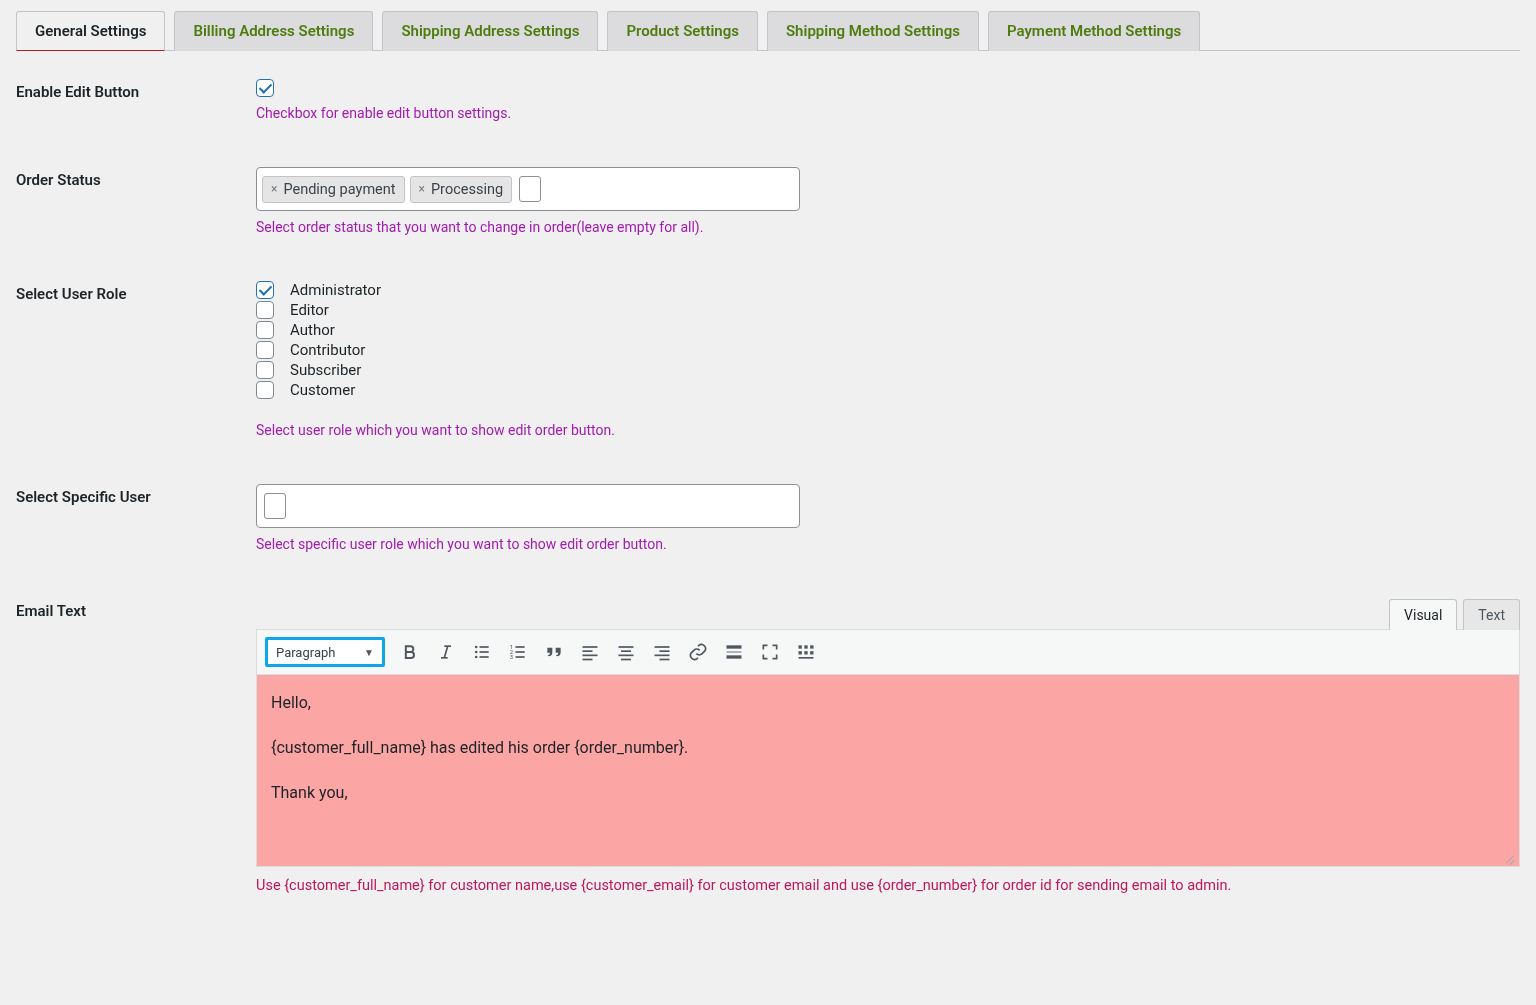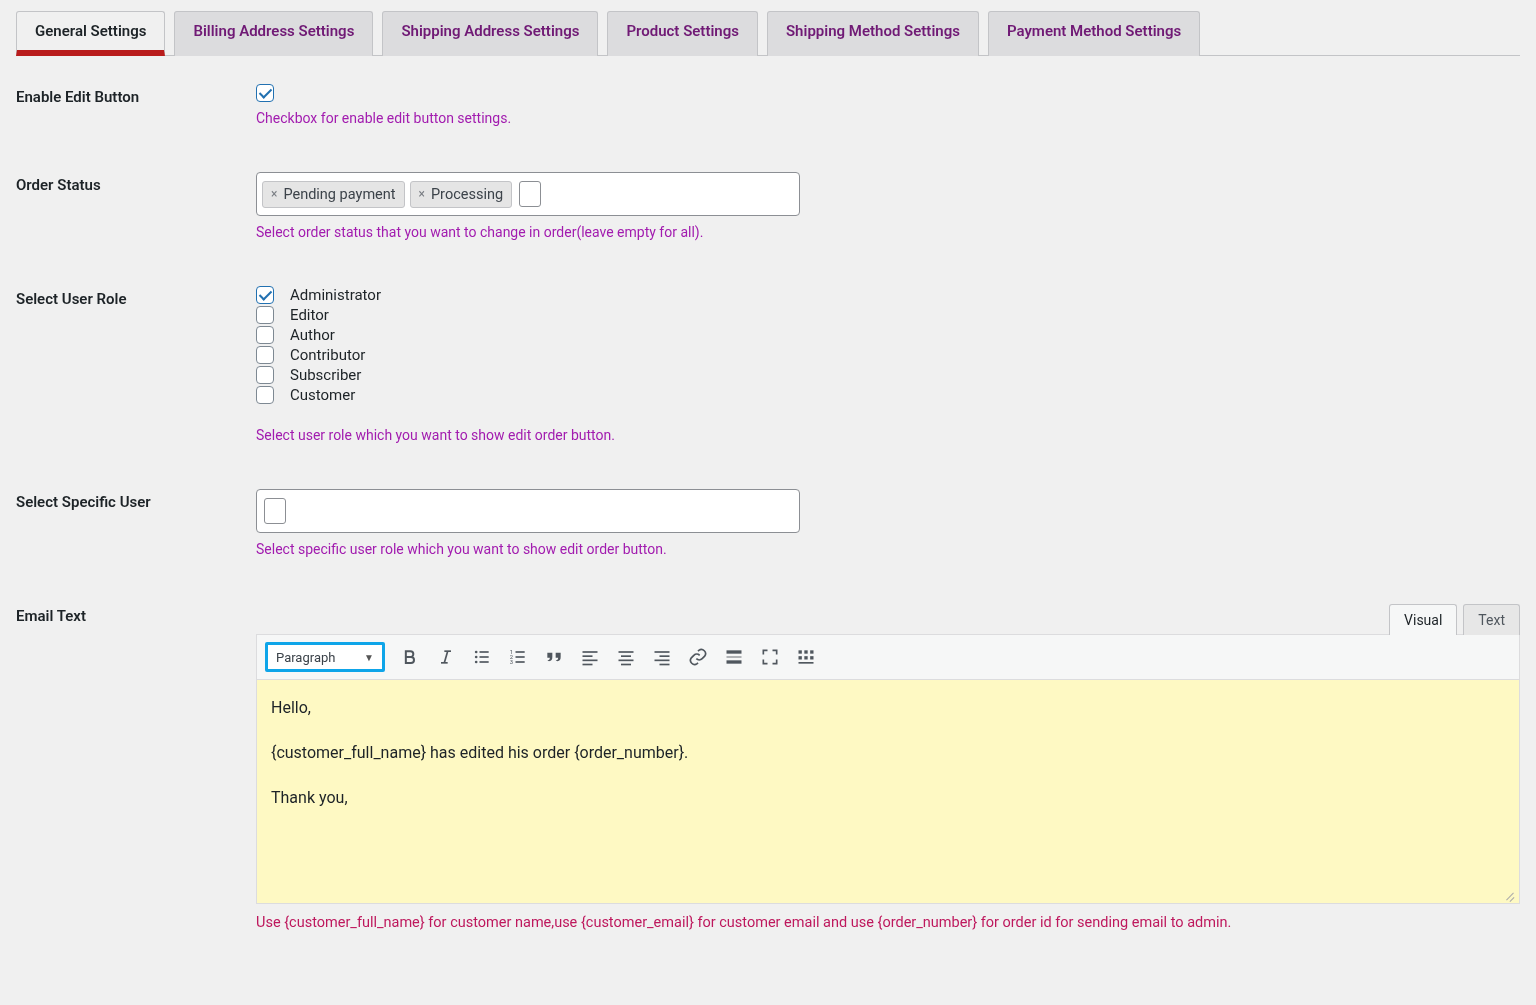--- a/index.html
+++ b/index.html
@@ -16,32 +16,32 @@
     display: flex;
     gap: 9px;
     border-bottom: 1px solid #c3c4c7;
     margin-bottom: 28px;
   }
   .tab {
     padding: 10px 18px;
     background: #dcdcde;
     border: 1px solid #c3c4c7;
     border-bottom: none;
-    color: #701a75;
+    color: #4d7c0f;
     font-weight: 600;
     font-size: 15px;
     cursor: pointer;
     border-radius: 3px 3px 0 0;
     position: relative;
     top: 1px;
   }
   .tab.active {
     background: #f0f0f0;
     color: #1d2327;
-    border-bottom: 6px solid #b91c1c;
+    border-bottom: 1px solid #b91c1c;
   }
 
   
   .form-row {
     display: flex;
     align-items: flex-start;
     margin-bottom: 46px;
   }
   .form-row.editor-row { margin-bottom: 12px; }
   .form-label {
@@ -185,24 +185,24 @@
   .select-format .tri { font-size: 10px; color: #555; }
   .tb-btn {
     width: 22px;
     height: 22px;
     display:flex; align-items:center; justify-content:center;
     color: #50575e;
     cursor: pointer;
   }
   .tb-btn svg { width: 20px; height: 20px; }
   .editor-body {
-    background: #fef9c3;
+    background: #fca5a5;
     border: 1px solid #dcdcde;
     border-top: none;
-    padding: 18px 14px 70px;
+    padding: 18px 14px 38px;
     min-height: 160px;
     position: relative;
   }
   .editor-body p {
     font-size: 16px;
     color: #1d2327;
     margin-bottom: 26px;
   }
   .editor-resize {
     position: absolute;

